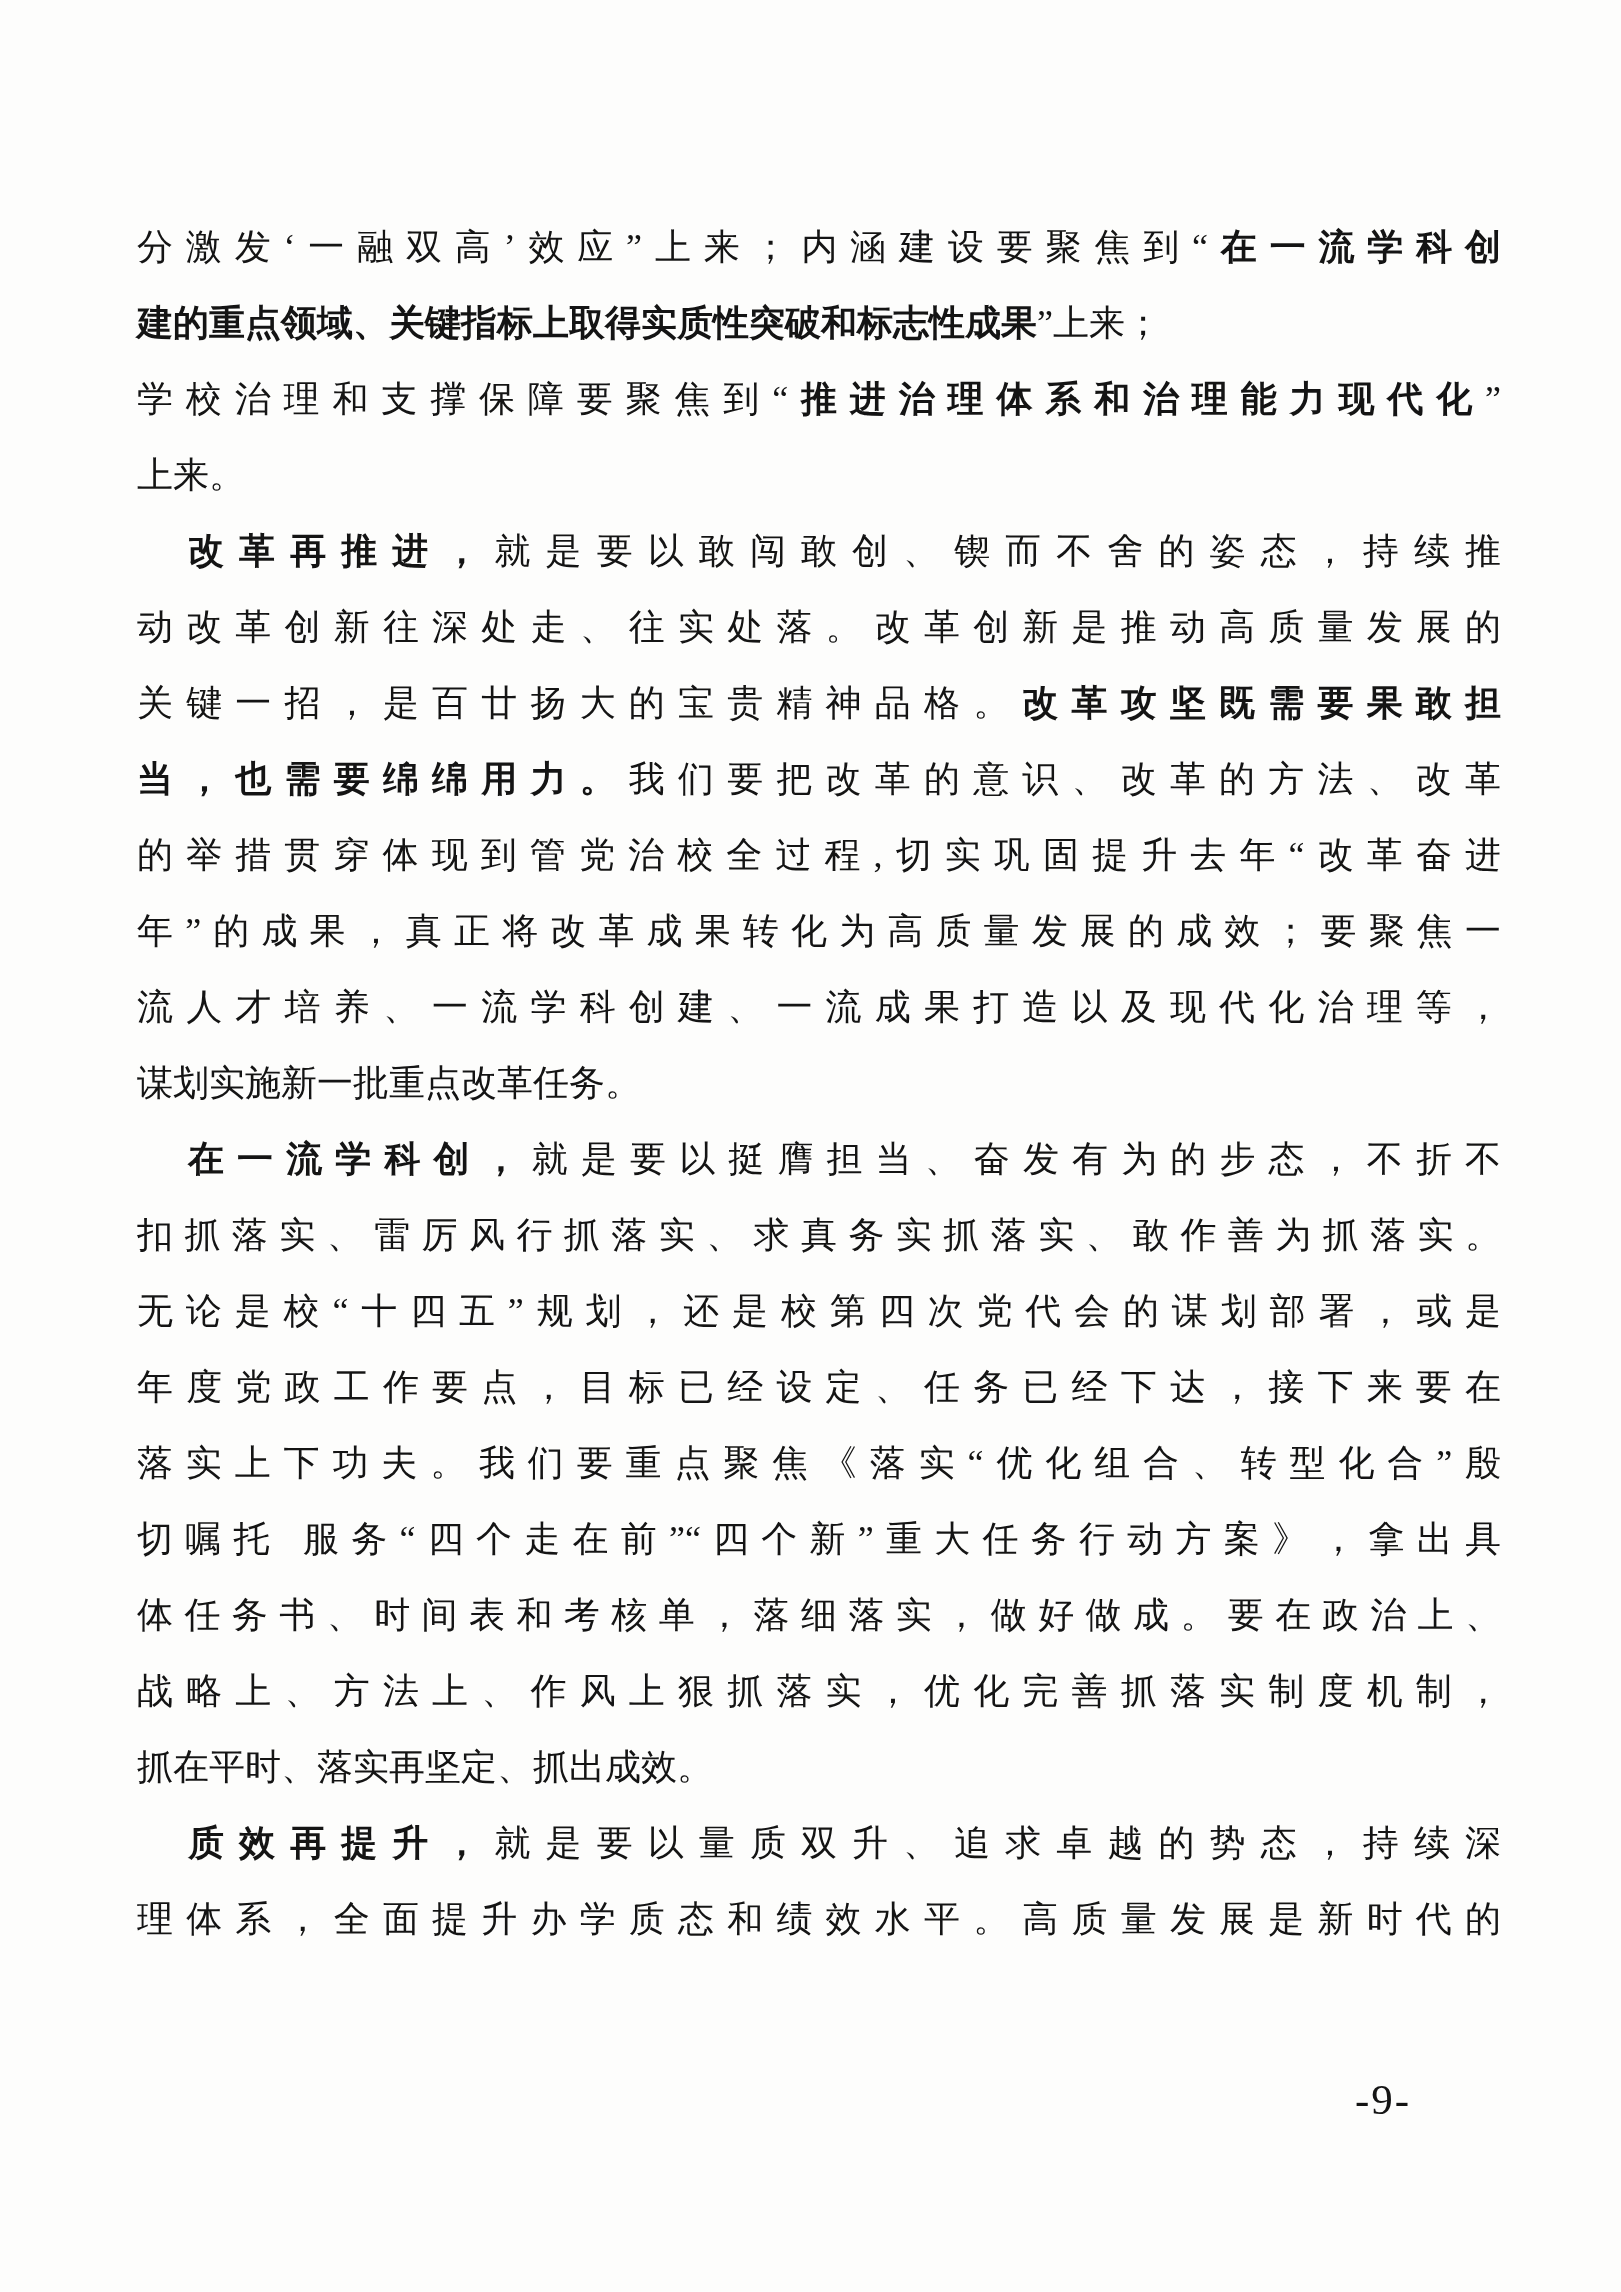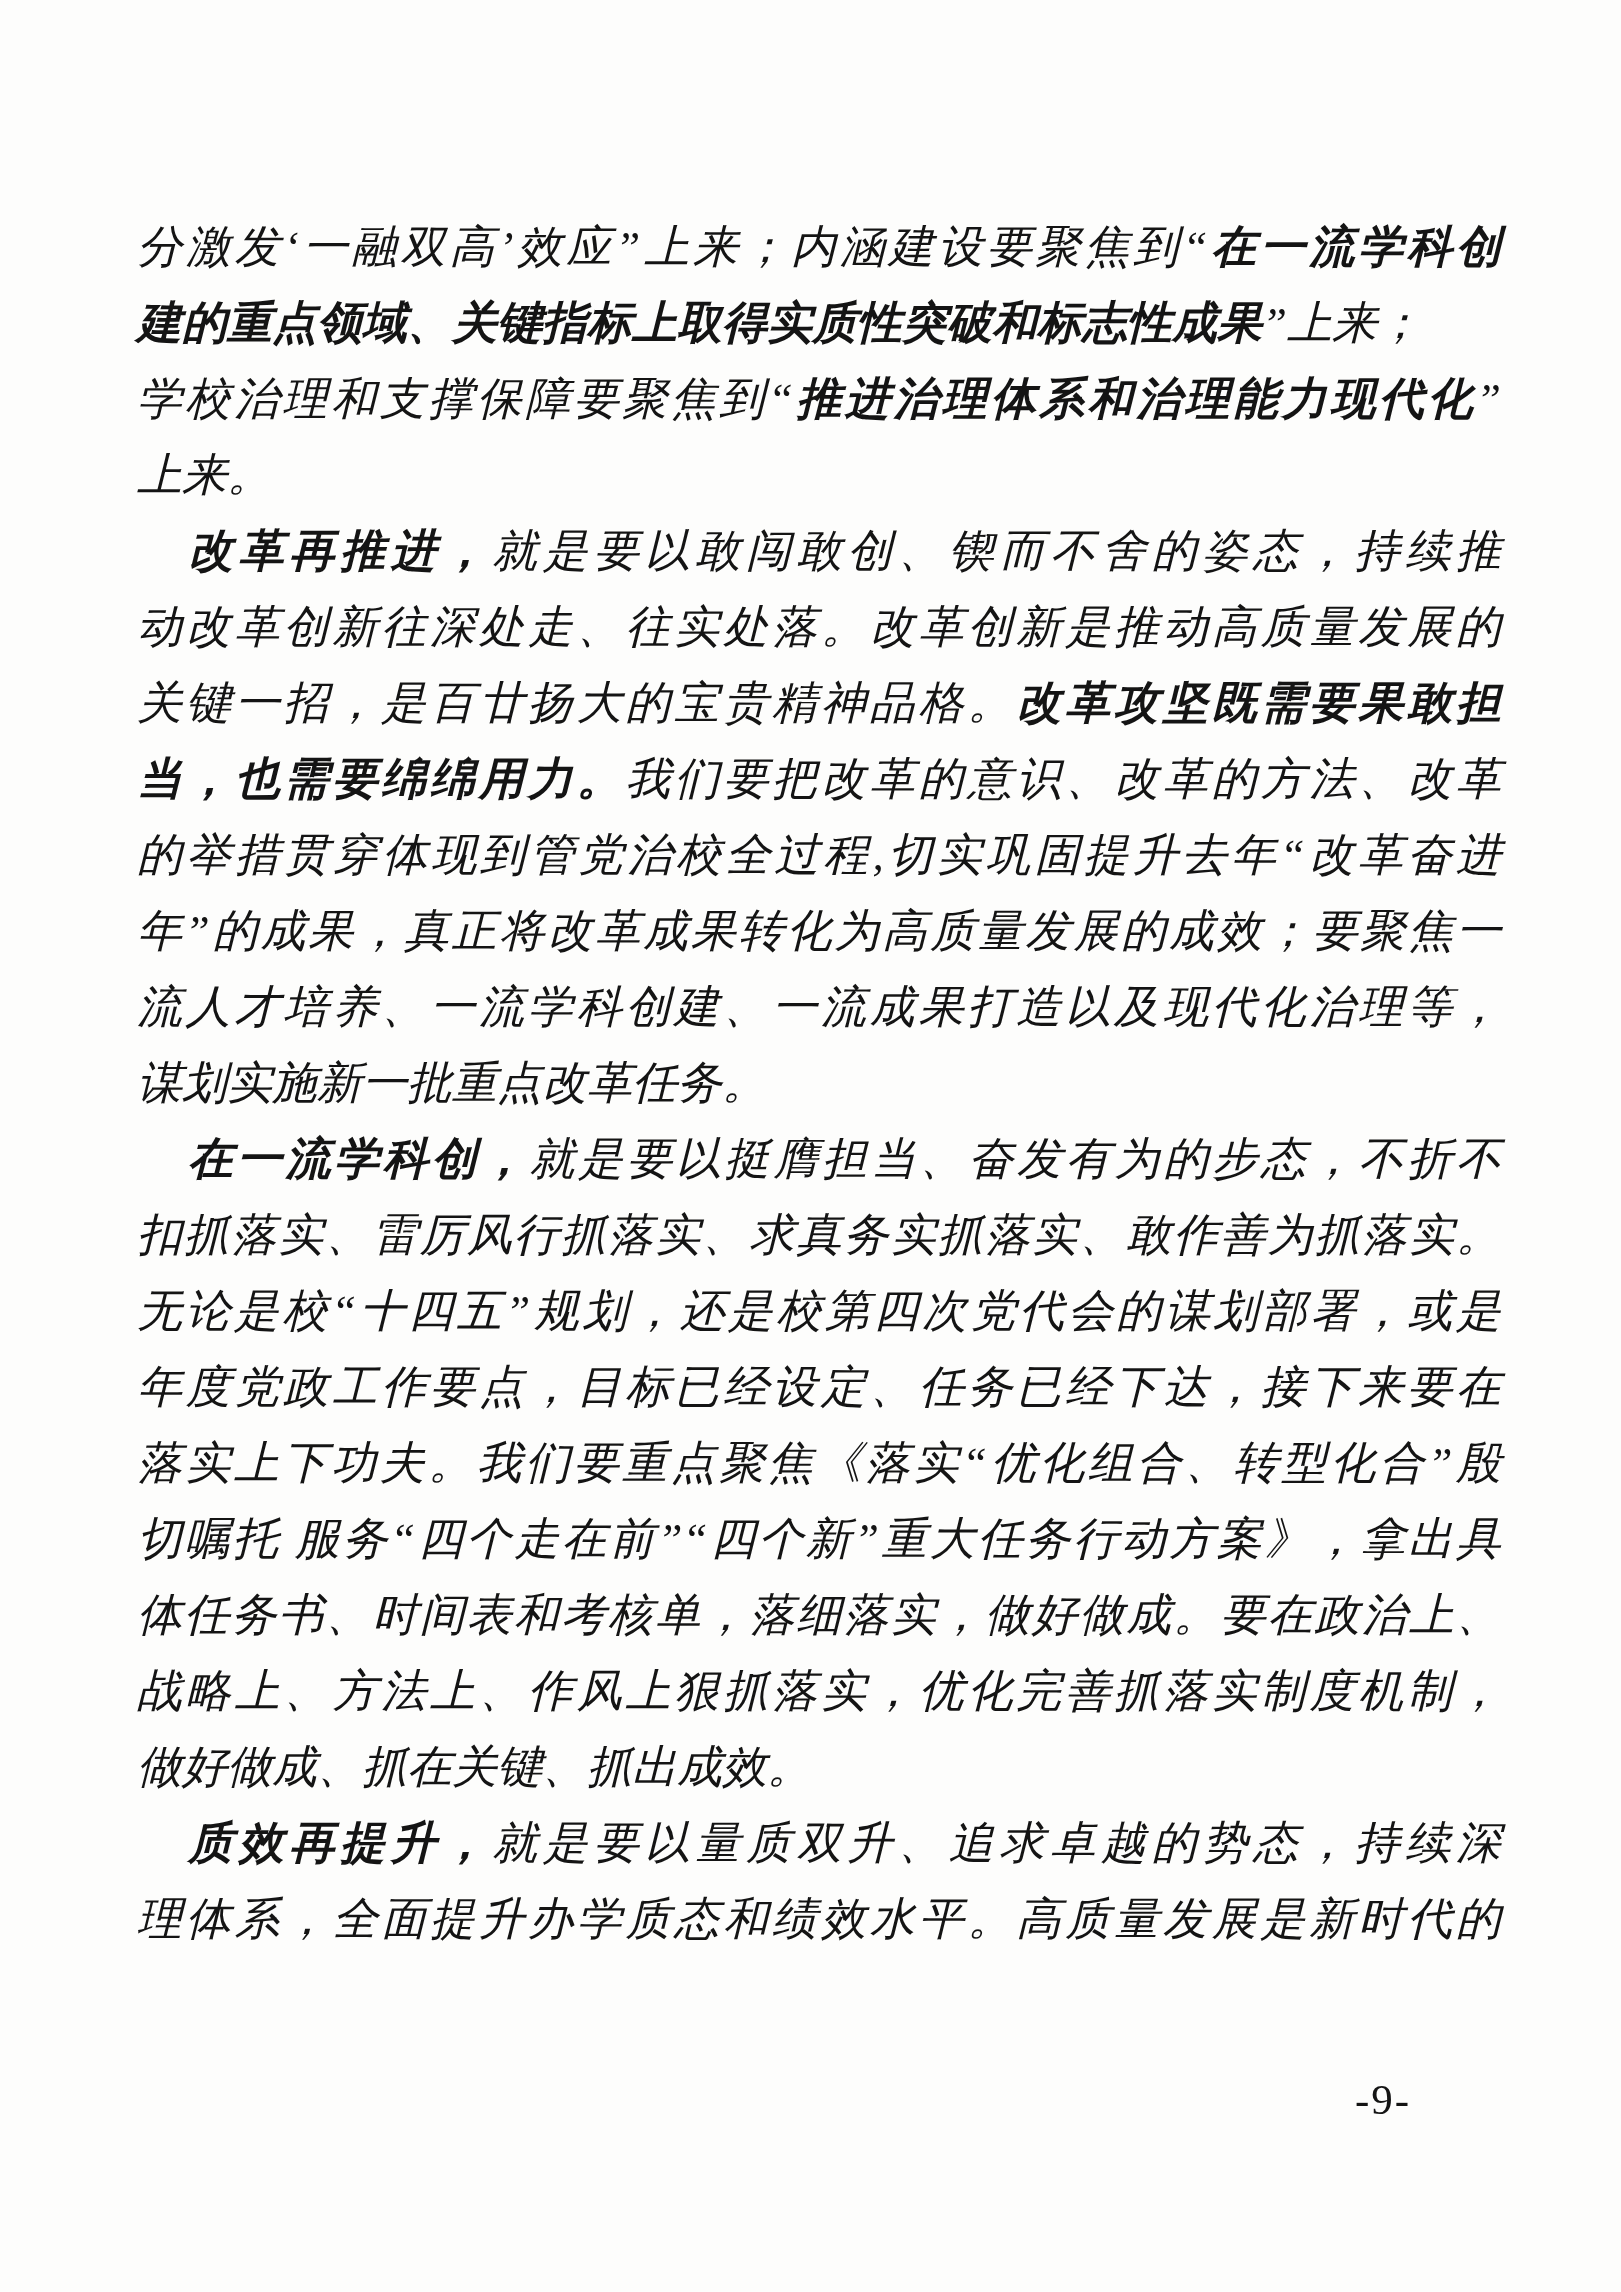--- a/index.html
+++ b/index.html
@@ -25,24 +25,23 @@
   }
   .content {
     position: absolute;
     left: 137px;
     top: 209px;
     width: 1364px;
   }
   .line {
     height: 76px;
     line-height: 76px;
-    font-size: 45px;
+    font-size: 36px;
     white-space: nowrap;
     text-align: left;
-    font-style: italic;
   }
   .line.justify {
     white-space: normal;
     text-align: justify;
     text-align-last: justify;
     text-justify: inter-character;
   }
   .line.indent {
     padding-left: 51px;
   }
@@ -81,19 +80,19 @@
       <div class="line justify"><span class="seg">流人才培养、一流学科创建、一流成果打造以及现代化治理等，</span></div>
       <div class="line"><span class="seg">谋划实施新一批重点改革任务。</span></div>
       <div class="line indent justify"><span class="seg bold">在一流学科创，</span><span class="seg">就是要以挺膺担当、奋发有为的步态，不折不</span></div>
       <div class="line justify"><span class="seg">扣抓落实、雷厉风行抓落实、求真务实抓落实、敢作善为抓落实。</span></div>
       <div class="line justify"><span class="seg">无论是校“十四五”规划，还是校第四次党代会的谋划部署，或是</span></div>
       <div class="line justify"><span class="seg">年度党政工作要点，目标已经设定、任务已经下达，接下来要在</span></div>
       <div class="line justify"><span class="seg">落实上下功夫。我们要重点聚焦《落实“优化组合、转型化合”殷</span></div>
       <div class="line justify"><span class="seg">切嘱托 服务“四个走在前”“四个新”重大任务行动方案》，拿出具</span></div>
       <div class="line justify"><span class="seg">体任务书、时间表和考核单，落细落实，做好做成。要在政治上、</span></div>
       <div class="line justify"><span class="seg">战略上、方法上、作风上狠抓落实，优化完善抓落实制度机制，</span></div>
-      <div class="line"><span class="seg">做好做成、抓在关键、抓出成效。</span></div>
+      <div class="line"><span class="seg">抓在平时、落实再坚定、抓出成效。</span></div>
       <div class="line indent justify"><span class="seg bold">质效再提升，</span><span class="seg">就是要以量质双升、追求卓越的势态，持续深</span></div>
       <div class="line justify"><span class="seg">理体系，全面提升办学质态和绩效水平。高质量发展是新时代的</span></div>
     </div>
   <div class="page-number">-9-</div>
 </div>
 
 
 </body></html>

